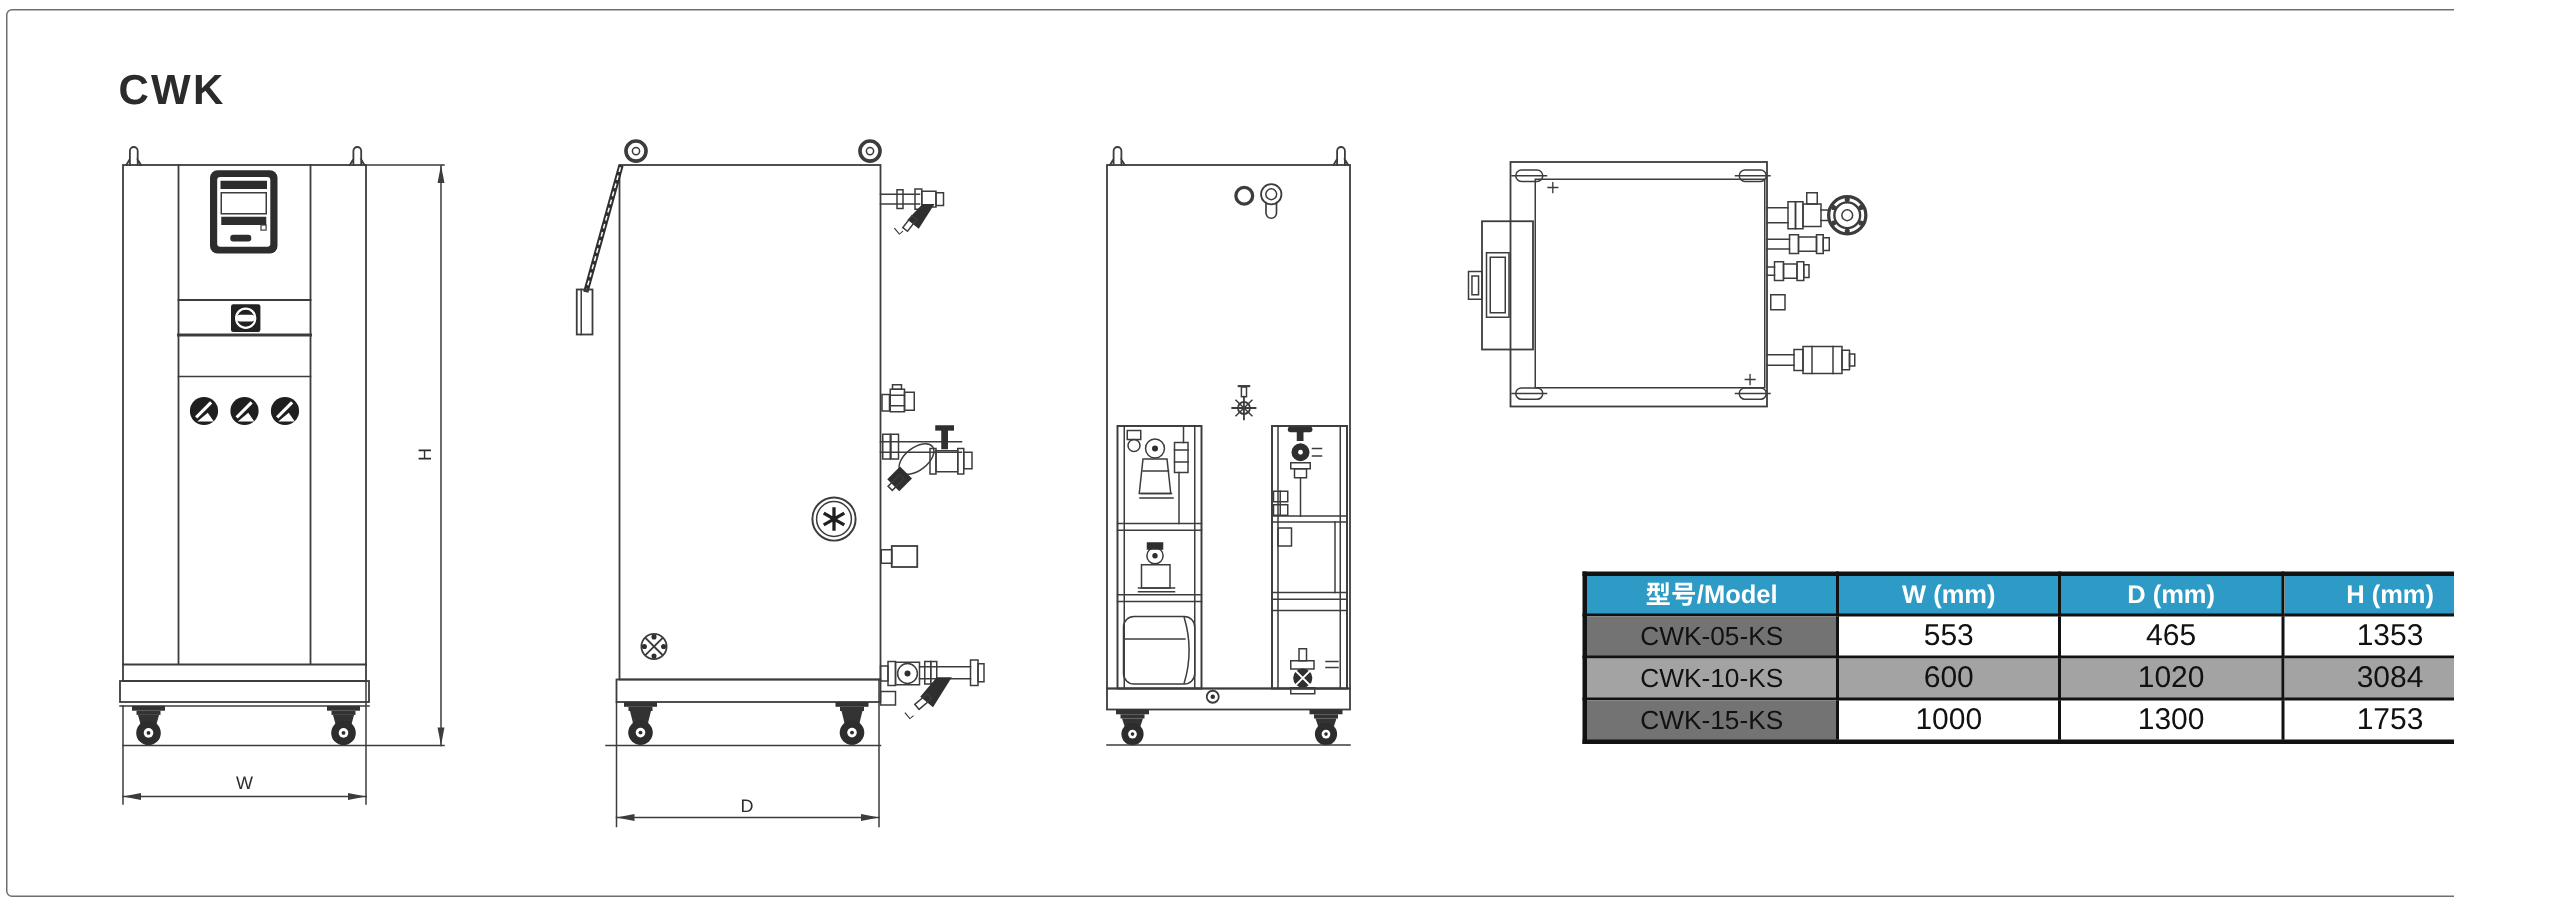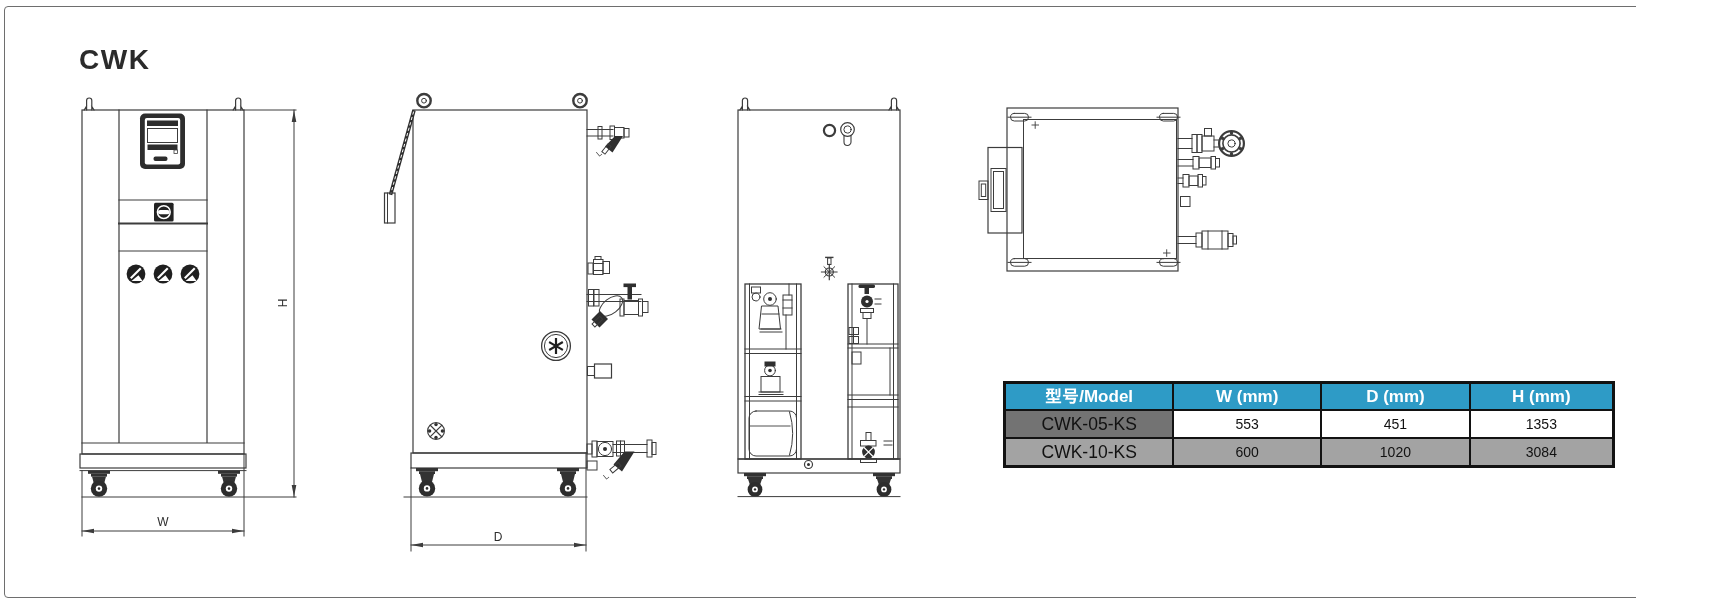--- a/index.html
+++ b/index.html
@@ -4,26 +4,26 @@
 <style>
   html,body{margin:0;padding:0;background:#fff;}
   #stage{position:relative;width:1636px;height:604px;background:#ffffff;overflow:hidden;
          font-family:"Liberation Sans","DejaVu Sans",sans-serif;}
   #page-frame{position:absolute;left:4px;top:6px;width:1702px;height:590px;
               border:1.6px solid #6e6e6e;border-radius:4px;}
   #title{position:absolute;left:79px;top:44px;font-size:28px;font-weight:bold;
          color:#2b2b2b;letter-spacing:1.5px;}
   svg text{font-family:"Liberation Sans","DejaVu Sans",sans-serif;}
   
-  #dim-table{position:absolute;left:1003px;top:381px;width:612px;border:3px solid #121212;
+  #dim-table{position:absolute;left:1055px;top:381px;width:612px;border:3px solid #121212;
              border-collapse:collapse;table-layout:fixed;}
   #dim-table td,#dim-table th{border:2px solid #121212;padding:0;text-align:center;
              vertical-align:middle;height:26px;overflow:hidden;white-space:nowrap;}
   #dim-table th{background:#2E9BC6;color:#ffffff;font-size:17px;font-weight:bold;height:25px;}
-  #dim-table td{font-size:14px;color:#111;background:#ffffff;}
+  #dim-table td{font-size:20px;color:#111;background:#ffffff;}
   #dim-table td.model{background:#737373;font-size:17.5px;}
   #dim-table tr.alt td{background:#a3a3a3;}
   .c0{width:168px}.c1{width:147px}.c2{width:148px}.c3{width:143px}
   .cjk-glyphs{display:inline-block;vertical-align:-3.5px;margin-right:0;}
 </style>
 </head>
 <body>
 
 <div id="stage">
   <div id="page-frame"></div>
@@ -420,24 +420,30 @@
           </g>
         </svg><span>/Model</span>
       </th>
       <th>W (mm)</th>
       <th>D (mm)</th>
       <th>H (mm)</th>
     </tr>
     <tr>
       <td class="model">CWK-05-KS</td>
       <td>553</td>
-      <td>451</td>
+      <td>465</td>
       <td>1353</td>
     </tr>
     <tr class="alt">
       <td class="model">CWK-10-KS</td>
       <td>600</td>
       <td>1020</td>
       <td>3084</td>
     </tr>
+    <tr>
+      <td class="model">CWK-15-KS</td>
+      <td>1000</td>
+      <td>1300</td>
+      <td>1753</td>
+    </tr>
   </tbody>
     </table>
 </div>
 
 </body></html>

